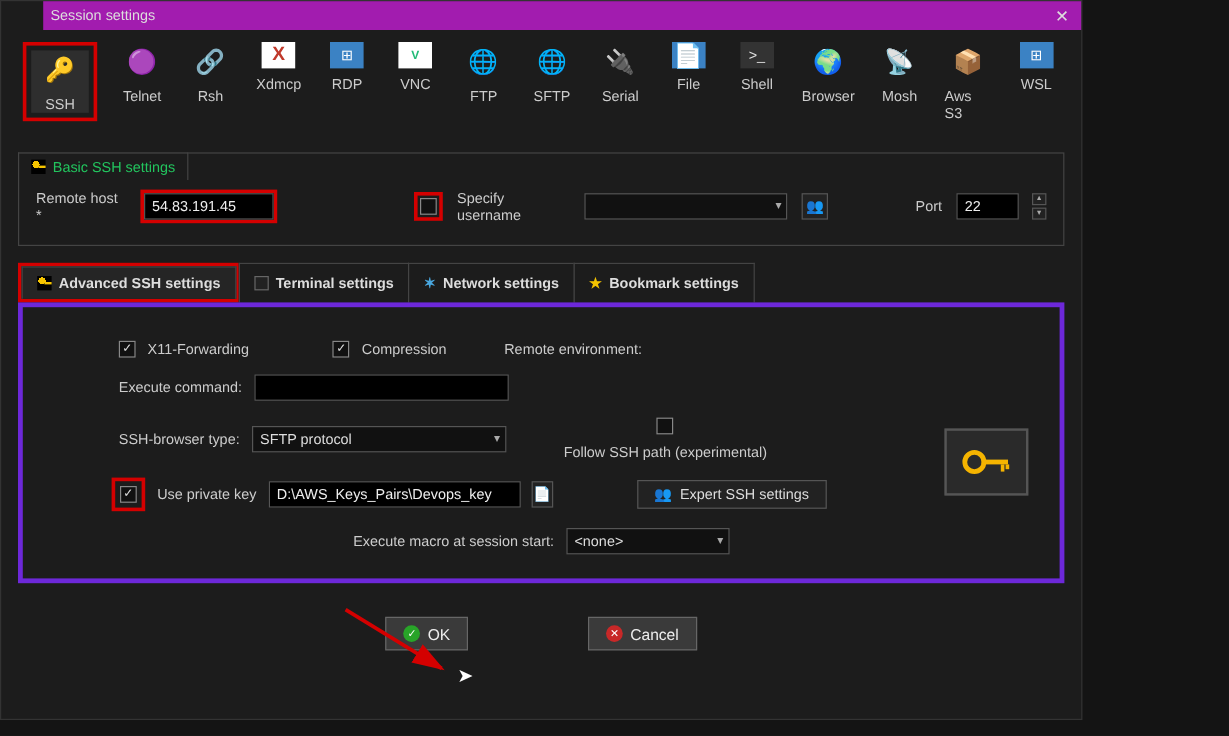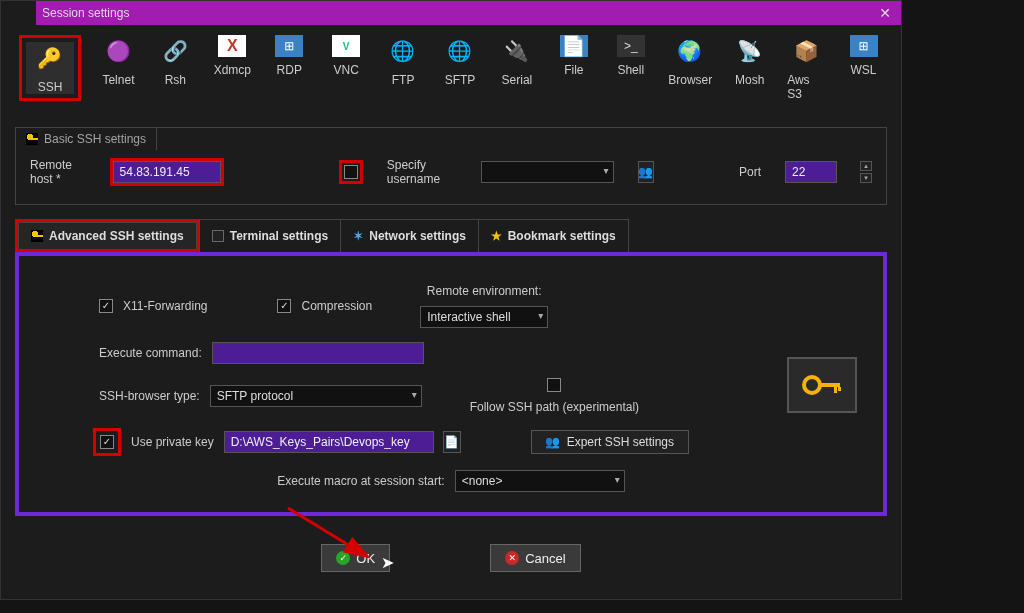--- a/index.html
+++ b/index.html
@@ -8,25 +8,25 @@
   .titlebar { height: 24px; background: #a21caf; color: #ddd; font-size: 12px; display: flex; align-items: center; padding: 0 6px; margin-left: 35px; }
   .titlebar .title { flex: 1; }
   .titlebar .close { width: 20px; text-align: center; cursor: pointer; font-size: 14px; }
   .protocol-row { display: flex; gap: 18px; padding: 10px 18px 8px 18px; align-items: flex-start; }
   .proto { display: flex; flex-direction: column; align-items: center; width: 48px; cursor: pointer; color: #ccc; font-size: 12px; gap: 6px; }
   .proto .icon { width: 32px; height: 32px; display: flex; align-items: center; justify-content: center; font-size: 20px; }
   .proto.selected { background: #2e2e2e; }
   .hl-red { border: 3px solid #d40000; }
   .proto-ssh-box { padding: 4px; }
   .basic-group { margin: 18px 14px 10px 14px; border: 1px solid #444; position: relative; padding: 30px 14px 18px 14px; }
-  .group-tab { position: absolute; top: -1px; left: -1px; background: #1c1c1c; border: 1px solid #444; border-bottom: none; padding: 4px 10px; color: #a3a3a3; font-size: 12px; display: flex; align-items: center; gap: 6px; }
+  .group-tab { position: absolute; top: -1px; left: -1px; background: #1c1c1c; border: 1px solid #444; border-bottom: none; padding: 4px 10px; color: #22c55e; font-size: 12px; display: flex; align-items: center; gap: 6px; }
   .key-ico { width: 12px; height: 12px; display: inline-block; background: radial-gradient(circle at 4px 4px, #f5c400 3px, transparent 3px) #000; position: relative; }
   .key-ico::after { content: ""; position: absolute; left: 6px; top: 5px; width: 6px; height: 2px; background: #f5c400; }
-  .basic-row { display: flex; align-items: center; gap: 24px; color: #ccc; font-size: 12px; }
-  .field { background: #4c1d95; border: 1px solid #555; color: #eee; height: 22px; padding: 0 6px; font-size: 12px; }
+  .basic-row { display: flex; align-items: center; gap: 12px; color: #ccc; font-size: 12px; }
+  .field { background: #000000; border: 1px solid #555; color: #eee; height: 22px; padding: 0 6px; font-size: 12px; }
   .remote-host { width: 108px; }
   .red-box-sm { border: 3px solid #d40000; padding: 0; display: inline-flex; }
   .checkbox { width: 14px; height: 14px; border: 1px solid #888; display: inline-flex; align-items: center; justify-content: center; background: #111; }
   .checkbox.checked::after { content: "✓"; color: #ddd; font-size: 10px; line-height: 1; }
   .dropdown { background: #111; border: 1px solid #555; height: 22px; color: #ddd; font-size: 12px; display: inline-flex; align-items: center; padding: 0 18px 0 6px; position: relative; }
   .dropdown::after { content: "▾"; position: absolute; right: 4px; top: 3px; font-size: 10px; color: #aaa; }
   .username-dd { width: 172px; }
   .user-btn { width: 22px; height: 22px; background: #222; border: 1px solid #555; display: inline-flex; align-items: center; justify-content: center; font-size: 12px; }
   .port-field { width: 52px; }
   .spinner { display: inline-flex; flex-direction: column; height: 22px; justify-content: space-between; margin-left: -1px; }
@@ -39,21 +39,21 @@
   .exec-cmd { width: 212px; }
   .sshbrowser { width: 212px; }
   .keypath { width: 210px; }
   .file-btn { width: 18px; height: 22px; background: #222; border: 1px solid #555; display: inline-flex; align-items: center; justify-content: center; font-size: 12px; margin-left: -1px; }
   .right-col { margin-left: 38px; display: flex; align-items: center; gap: 8px; flex-direction: column; }
   .env-dd { width: 128px; }
   .big-key { position: absolute; right: 44px; top: 356px; width: 70px; height: 56px; border: 2px solid #555; background: #2a2a2a; display: flex; align-items: center; justify-content: center; }
   .big-key svg { width: 44px; height: 36px; }
   .expert-btn { background: #222; border: 1px solid #555; height: 24px; padding: 0 14px; color: #ddd; font-size: 12px; display: inline-flex; align-items: center; gap: 6px; }
   .macro-row { display: flex; align-items: center; justify-content: center; gap: 10px; color: #ccc; font-size: 12px; margin-top: 10px; }
-  .macro-dd { width: 170px; }
+  .macro-dd { width: 136px; }
   .btn-row { display: flex; align-items: center; justify-content: center; gap: 100px; margin-top: 28px; }
   .btn { background: #3a3a3a; border: 1px solid #666; height: 28px; padding: 0 14px; color: #eee; font-size: 13px; display: inline-flex; align-items: center; gap: 6px; cursor: pointer; }
   .btn .circ { width: 14px; height: 14px; border-radius: 50%; display: inline-flex; align-items: center; justify-content: center; font-size: 9px; color: #fff; }
   .ok .circ { background: #28a428; }
   .cancel .circ { background: #c82828; }
   .cursor { position: absolute; left: 380px; top: 552px; font-size: 16px; color: #fff; pointer-events: none; }
   .star-ico { color: #f5c400; font-size: 12px; }
   .term-ico { width: 12px; height: 12px; background: #222; border: 1px solid #666; display: inline-block; }
   .net-ico { color: #4aa8e0; font-size: 12px; }
   .arrow { position: absolute; left: 282px; top: 502px; pointer-events: none; }
@@ -186,23 +186,20 @@
   <div class="tab-body" style="position:relative">
 
     <div class="form-row" style="padding-left:60px">
       <span class="checkbox checked"></span>
       <span>X11-Forwarding</span>
       <span style="width:50px"></span>
       <span class="checkbox checked"></span>
       <span>Compression</span>
       <span class="right-col">
         <span>Remote environment:</span>
-        <span class="dropdown env-dd">
-            <span>Interactive shell</span>
-          </span>
       </span>
     </div>
 
     <div class="form-row" style="padding-left:60px">
       <span>Execute command:</span>
       <input class="field exec-cmd" value="" style="">
     </div>
 
     <div class="form-row" style="padding-left:60px">
       <span>SSH-browser type:</span>

